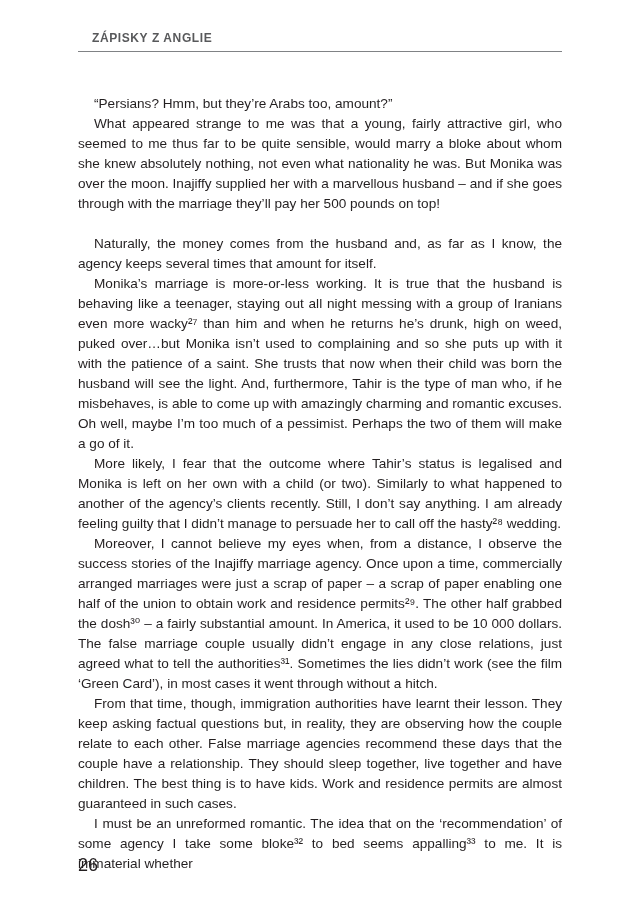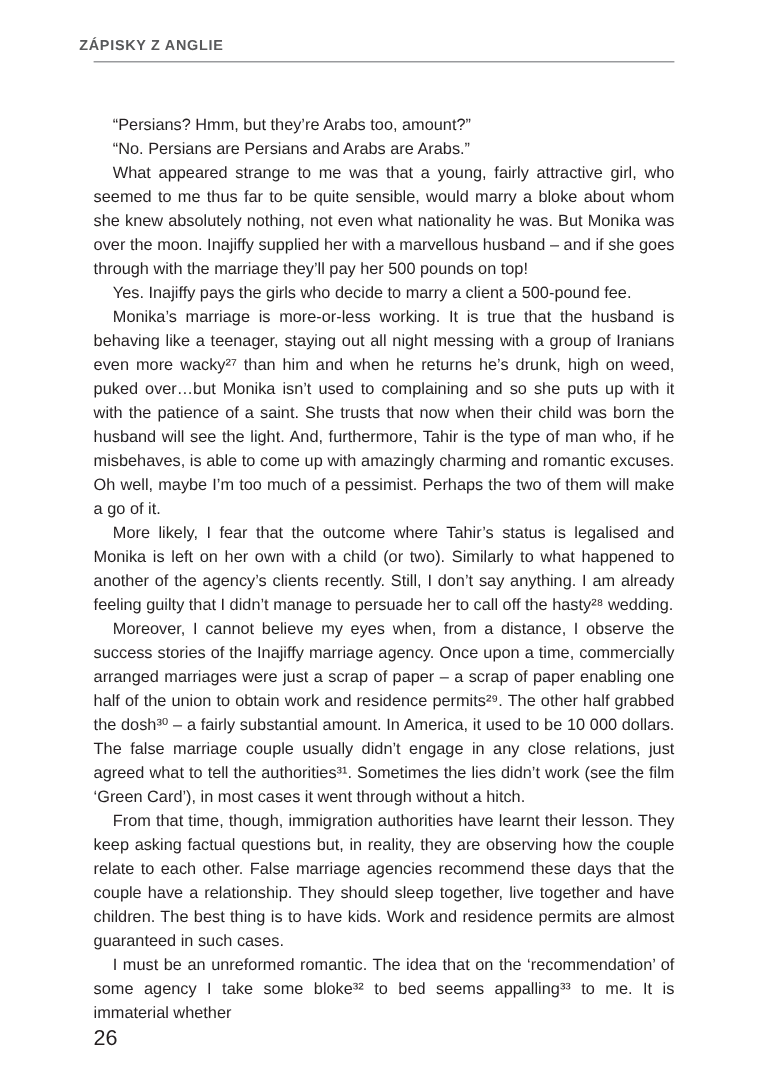--- a/index.html
+++ b/index.html
@@ -13,21 +13,21 @@
     position:relative;
     width:637px;height:900px;
     margin:0 auto;
     background:var(--color-background);
     overflow:hidden;
     font-family:"Liberation Sans","DejaVu Sans",sans-serif;
     color:var(--color-text);
   }
   .running-head{
     position:absolute;
-    top:31px;left:66px;width:484px;
+    top:31px;left:92px;width:484px;
     font-size:12px;
     font-weight:bold;
     letter-spacing:0.6px;
     color:var(--color-header_text);
   }
   .header-rule{
     position:absolute;
     top:51px;left:78px;width:484px;
     border:none;
     border-top:1.5px solid var(--color-rule);
@@ -59,23 +59,22 @@
 <body>
 
 <div class="page">
 
   <div class="running-head">ZÁPISKY Z ANGLIE</div>
 
   <hr class="header-rule">
 
   <main class="body-text">
     <p>“Persians? Hmm, but they’re Arabs too, amount?”</p>
-    <p>“No. Persians are Persians and Arabs are Arabs.”</p>
     <p>What appeared strange to me was that a young, fairly attractive girl, who seemed to me thus far to be quite sensible, would marry a bloke about whom she knew absolutely nothing, not even what nationality he was. But Monika was over the moon. Inajiffy supplied her with a marvellous husband – and if she goes through with the marriage they’ll pay her 500 pounds on top!</p>
-    <p>Yes. Inajiffy pays the girls who decide to marry a client a 500-pound fee.</p>
+    <p class="space-before">Naturally, the money comes from the husband and, as far as I know, the agency keeps several times that amount for itself.</p>
     <p>Monika’s marriage is more-or-less working. It is true that the husband is behaving like a teenager, staying out all night messing with a group of Iranians even more wacky²⁷ than him and when he returns he’s drunk, high on weed, puked over…but Monika isn’t used to complaining and so she puts up with it with the patience of a saint. She trusts that now when their child was born the husband will see the light. And, furthermore, Tahir is the type of man who, if he misbehaves, is able to come up with amazingly charming and romantic excuses. Oh well, maybe I’m too much of a pessimist. Perhaps the two of them will make a go of it.</p>
     <p>More likely, I fear that the outcome where Tahir’s status is legalised and Monika is left on her own with a child (or two). Similarly to what happened to another of the agency’s clients recently. Still, I don’t say anything. I am already feeling guilty that I didn’t manage to persuade her to call off the hasty²⁸ wedding.</p>
     <p>Moreover, I cannot believe my eyes when, from a distance, I observe the success stories of the Inajiffy marriage agency. Once upon a time, commercially arranged marriages were just a scrap of paper – a scrap of paper enabling one half of the union to obtain work and residence permits²⁹. The other half grabbed the dosh³⁰ – a fairly substantial amount. In America, it used to be 10 000 dollars. The false marriage couple usually didn’t engage in any close relations, just agreed what to tell the authorities³¹. Sometimes the lies didn’t work (see the film ‘Green Card’), in most cases it went through without a hitch.</p>
     <p>From that time, though, immigration authorities have learnt their lesson. They keep asking factual questions but, in reality, they are observing how the couple relate to each other. False marriage agencies recommend these days that the couple have a relationship. They should sleep together, live together and have children. The best thing is to have kids. Work and residence permits are almost guaranteed in such cases.</p>
     <p>I must be an unreformed romantic. The idea that on the ‘recommendation’ of some agency I take some bloke³² to bed seems appalling³³ to me. It is immaterial whether</p>
   </main>
 
   <div class="page-number">26</div>
 
 </div>

